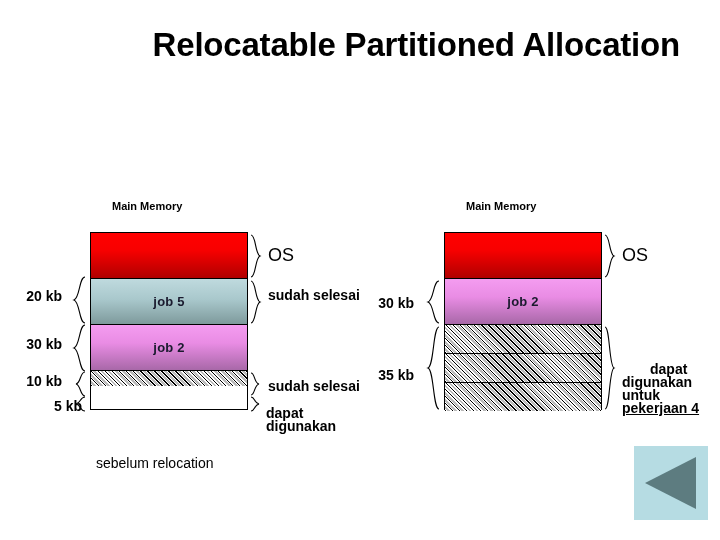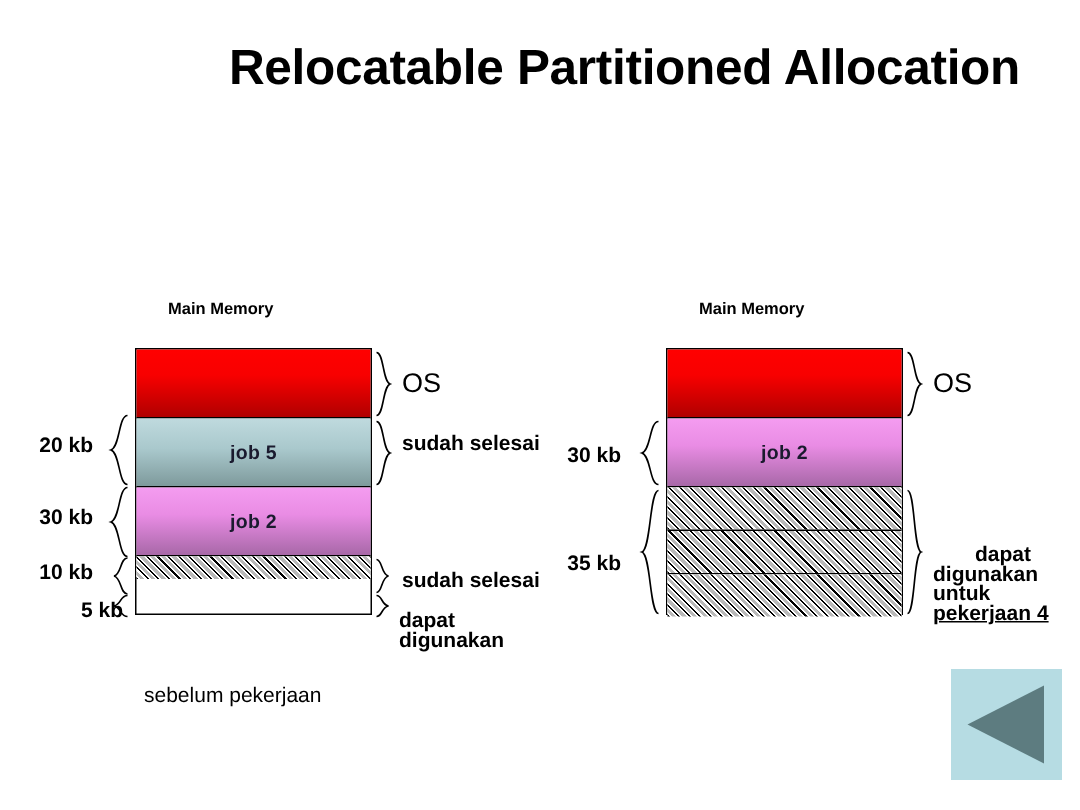--- a/index.html
+++ b/index.html
@@ -168,21 +168,21 @@
     <path d="M1 1 C5 1 4 11 9 12 C4 13 5 23 1 23"></path>
   </svg>
   <div class="note" style="left:268px; top:377px;">sudah selesai</div>
 
   <svg class="brace" style="left:250px; top:396px;" width="14" height="16">
     <path d="M1 1 C5 1 4 7 9 8 C4 9 5 15 1 15"></path>
   </svg>
   <div class="note" style="left:266px; top:404px;">dapat</div>
   <div class="note" style="left:266px; top:417px;">digunakan</div>
 
-  <div class="caption" style="left:96px; top:455px;">sebelum pekerjaan</div>
+  <div class="caption" style="left:96px; top:455px;">sebelum relocation</div>
 </div>
 
 <div class="panel">
 
   <div class="mm-heading" style="left:466px; top:200px;">Main Memory</div>
 
   <div class="mem-col" style="left:444px; top:232px; height:178px;">
     <div class="blk blk-os" style="height:46px;"></div>
     <div class="blk blk-job2" style="height:46px;">job 2</div>
     <div class="blk blk-free" style="height:29px;"></div>

